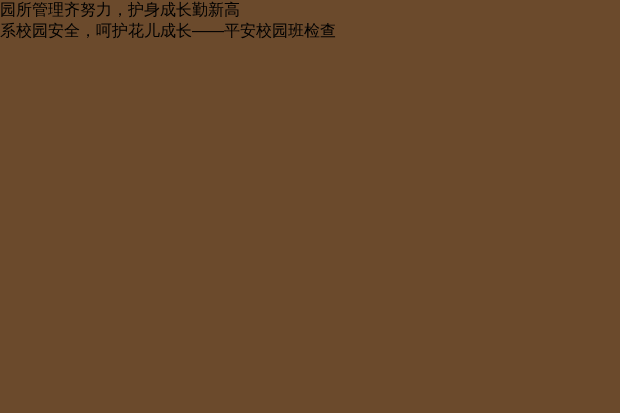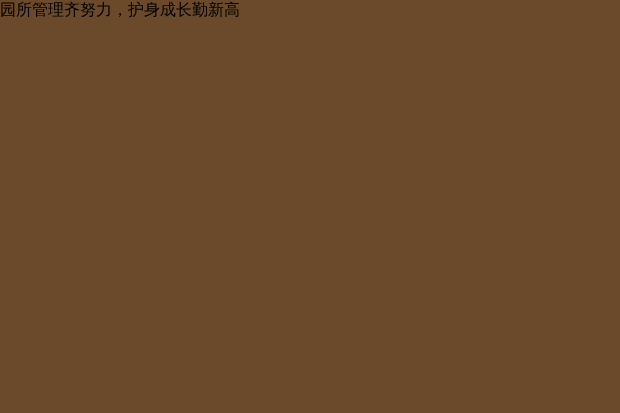--- a/index.html
+++ b/index.html
@@ -362,20 +362,21 @@
     <div class="plank" style="left:-20px; top:72px; width:700px; transform:rotate(3.8deg);"></div>
     <div class="plank" style="left:120px; top:0px;  width:300px; transform:rotate(74deg);"></div>
     <div class="plank" style="left:300px; top:10px; width:260px; transform:rotate(74deg);"></div>
     <div class="tape" style="left:30px; top:42px;"></div>
     <div class="tape" style="left:158px; top:51px;"></div>
   </div>
 
   <div class="screen-frame">
     <div class="screen-surface">
       <div class="slide-line slide-line-1">园所管理齐努力，护身成长勤新高</div>
+      <div class="slide-line slide-line-2">系校园安全，呵护花儿成长——平安校园班检查</div>
       <div class="slide-photo"></div>
     </div>
   </div>
   <div class="screen-shadow-bottom"></div>
 
   <div class="piano-top"></div>
   <div class="piano-body"></div>
   <div class="piano-reflect"></div>
   <div class="piano-goldline"></div>
   <div class="piano-fallboard"></div>

